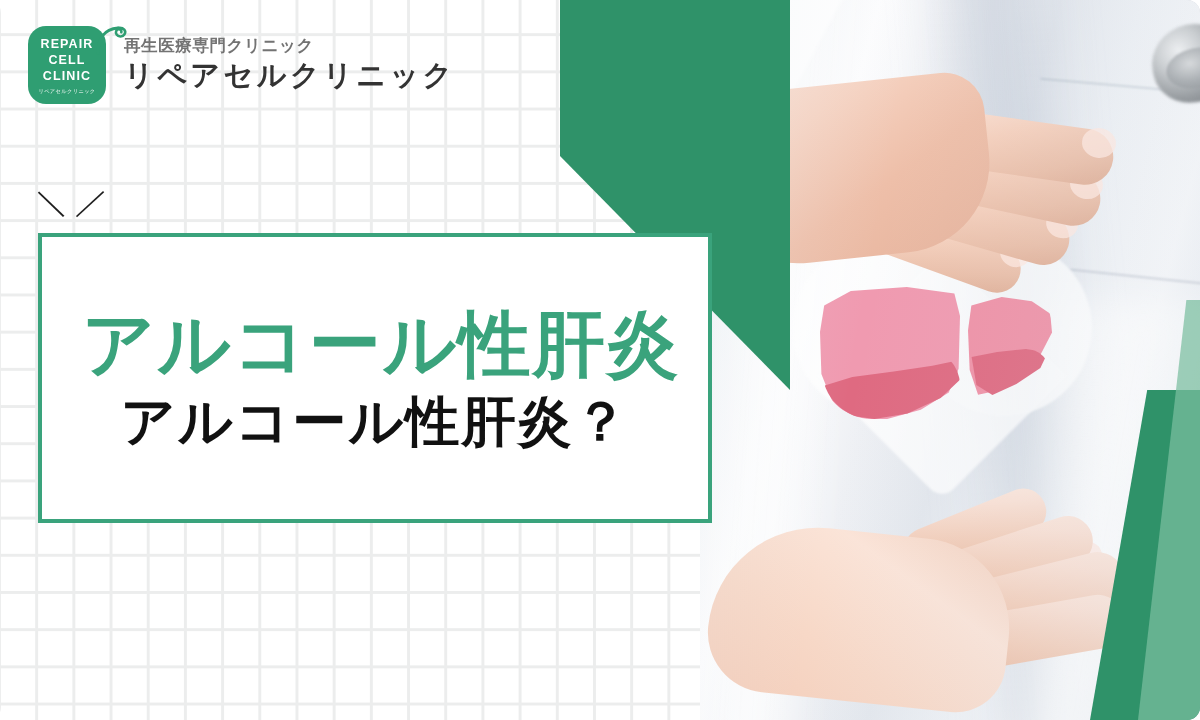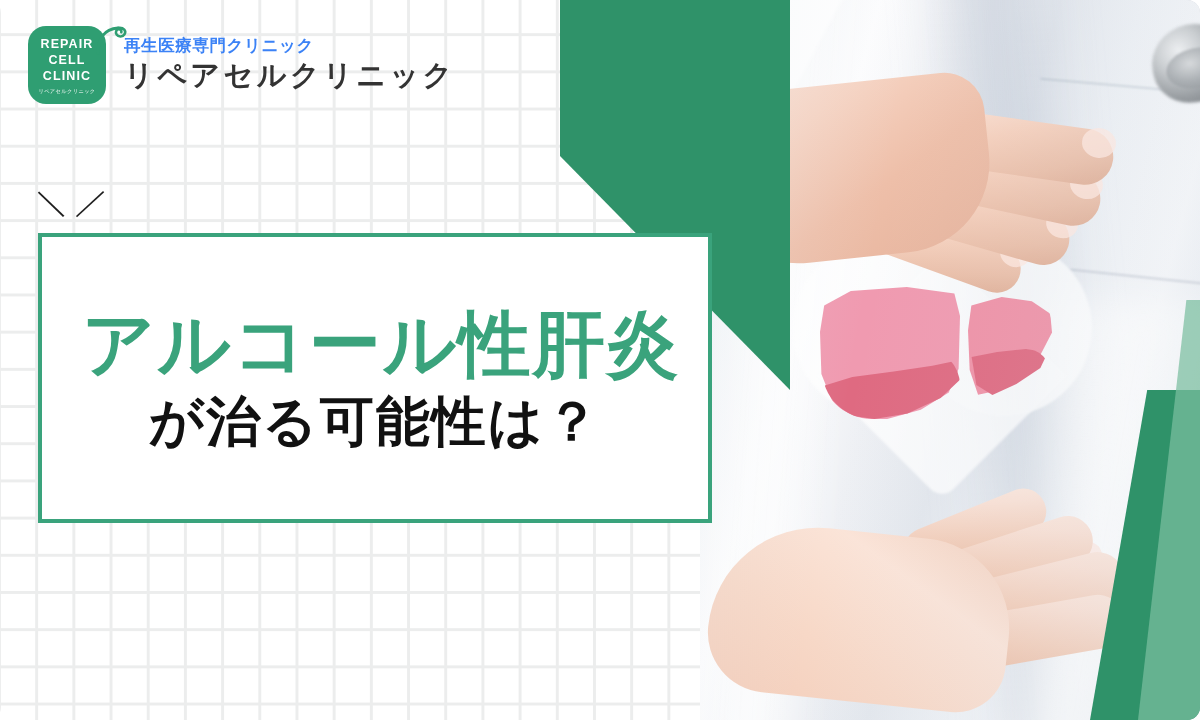--- a/index.html
+++ b/index.html
@@ -372,21 +372,21 @@
     height: 34px;
   }
 
   .name-block {
     display: flex;
     flex-direction: column;
     justify-content: center;
     margin-left: 4px;
   }
   .name-top {
-    color: #3b82f6;
+    color: #737373;
     font-size: 16.5px;
     font-weight: 700;
     letter-spacing: .6px;
     line-height: 1.1;
     font-family: "DejaVu Sans", sans-serif;
   }
   .name-main {
     color: #333333;
     font-size: 29px;
     font-weight: 700;
@@ -554,16 +554,16 @@
   </div>
 
 
   <div class="tagline">
     <span class="slash left">＼</span>
     <span class="slash right">／</span>
   </div>
 
   <div class="title-box">
     <div class="title-main">アルコール性肝炎</div>
-    <div class="title-sub">が治る可能性は？</div>
+    <div class="title-sub">アルコール性肝炎？</div>
   </div>
 
 </div>
 
 </body></html>

